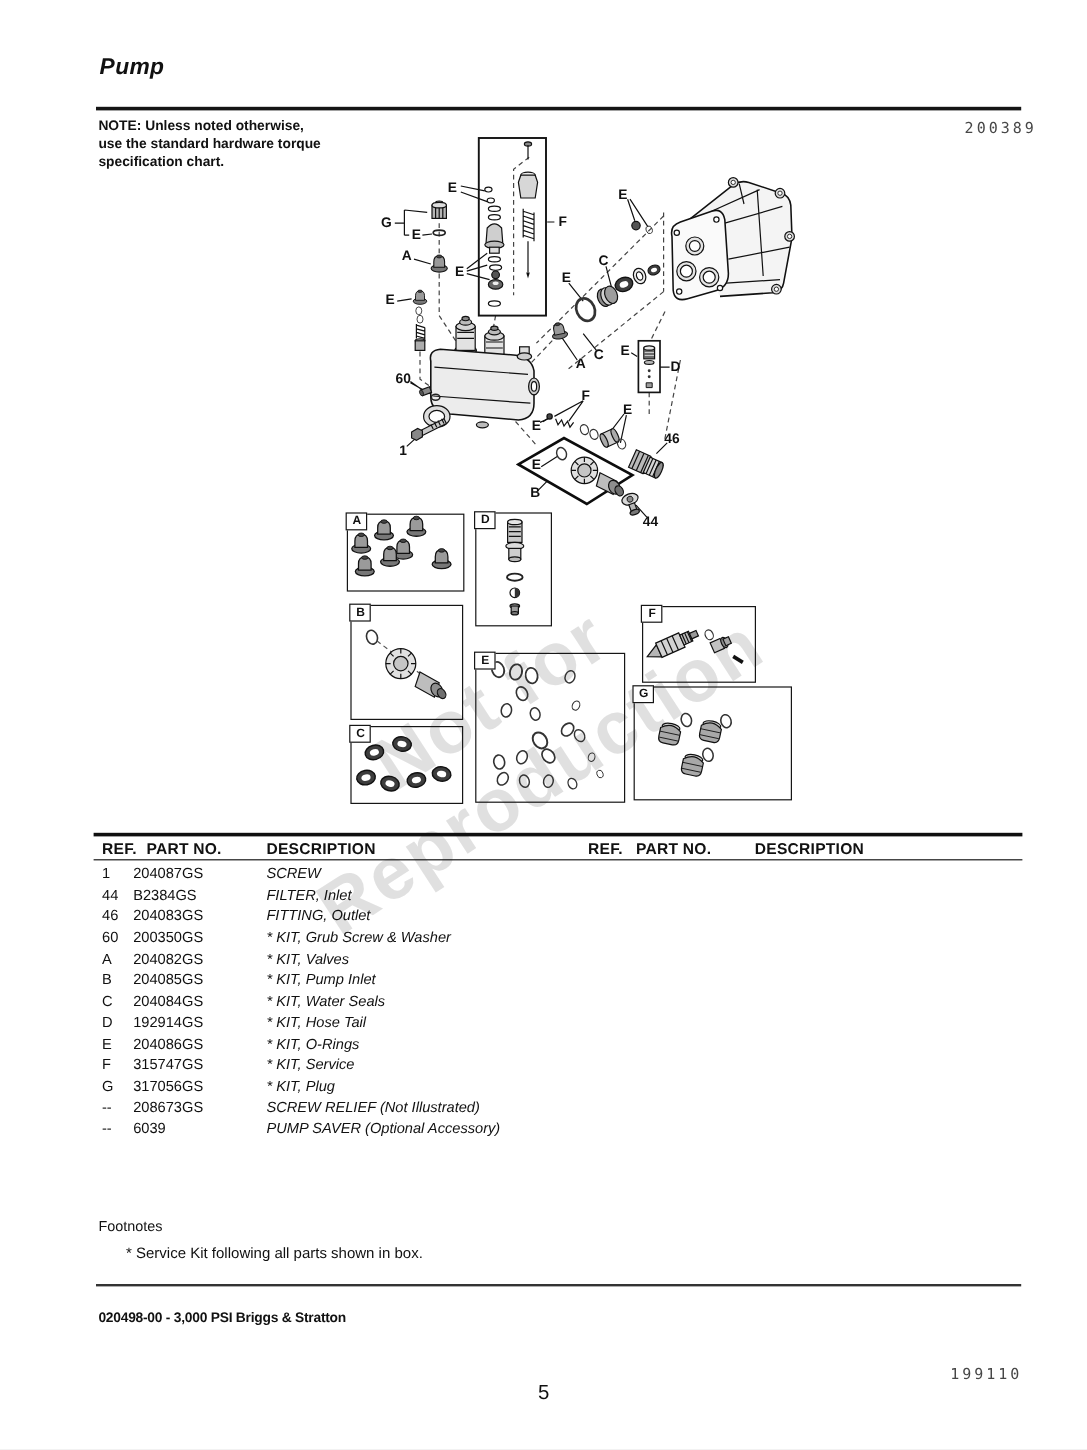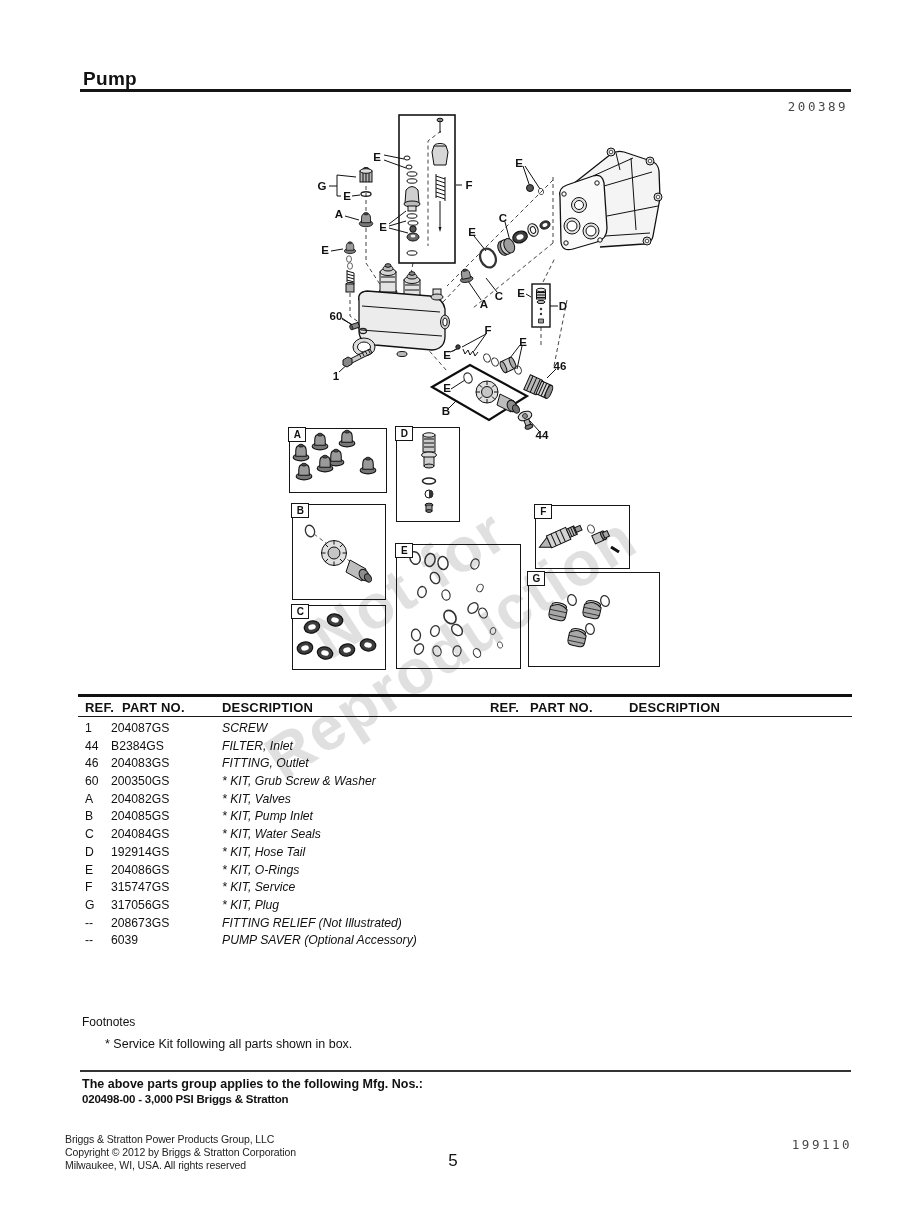--- a/index.html
+++ b/index.html
@@ -1,24 +1,24 @@
 <!DOCTYPE html>
 <html><head>
 <meta charset="utf-8">
 <style>
   html,body{margin:0;padding:0;background:#e9e9e9;}
   .page{position:relative;width:906px;height:1208px;background:#ffffff;overflow:hidden;
         font-family:"Liberation Sans", sans-serif;color:#111;}
   .abs{position:absolute;}
   
-  .title{left:83px;top:68px;font-size:19px;font-weight:bold;letter-spacing:.3px;}
+  .title{left:83px;top:46px;font-size:19px;font-weight:bold;font-style:italic;letter-spacing:.3px;}
   .title-rule{left:80px;top:89px;width:771px;height:3px;background:#151515;}
   .note{left:82px;top:98px;width:215px;font-size:11.5px;font-weight:bold;line-height:15px;}
   .docnum{font-family:"DejaVu Sans Mono", monospace;color:#474747;letter-spacing:2.5px;font-size:12.5px;}
-  .docnum-top{right:58px;top:99px;text-align:right;}
+  .docnum-top{right:42px;top:99px;text-align:right;}
   .docnum-bottom{right:54px;top:1137px;}
   
   .watermark{left:100px;top:540px;width:660px;text-align:center;transform:rotate(-33deg);
              font-size:62px;font-weight:bold;color:#c8c8c8;opacity:.55;line-height:1.22;
              letter-spacing:2px;z-index:1;pointer-events:none;}
   .layer{z-index:2;}
   svg.diagram{left:0;top:0;z-index:2;}
   
   .kit-box{position:absolute;border:1.6px solid #161616;z-index:3;}
   .kit-tag{position:absolute;left:-1.6px;top:-1.6px;width:16px;height:13px;border:1.6px solid #161616;
@@ -53,20 +53,25 @@
 
 <div class="page">
 
   <div class="abs watermark">
     <div>Not for</div>
     <div>Reproduction</div>
   </div>
 
   <div class="abs layer title">Pump</div>
   <div class="abs layer title-rule"></div>
+  <div class="abs layer note">
+    <div>NOTE: Unless noted otherwise,</div>
+    <div>use the standard hardware torque</div>
+    <div>specification chart.</div>
+  </div>
   <div class="abs layer docnum docnum-top">200389</div>
 
   <svg class="abs diagram" width="906" height="1208" viewBox="0 0 906 1208">
     <defs>
       <g id="oring">
           <ellipse rx="5" ry="6.5" fill="none" stroke="#333" stroke-width="1.5"></ellipse>
         </g>
       <g id="doring">
           <ellipse rx="6.5" ry="5" fill="#3d3d3d" stroke="#111"></ellipse>
           <ellipse rx="3.2" ry="2.2" fill="#fff"></ellipse>
@@ -472,38 +477,32 @@
           <span class="c-desc">* KIT, Service</span>
         </div>
         <div class="t-row">
           <span class="c-ref">G</span>
           <span class="c-part">317056GS</span>
           <span class="c-desc">* KIT, Plug</span>
         </div>
         <div class="t-row">
           <span class="c-ref">--</span>
           <span class="c-part">208673GS</span>
-          <span class="c-desc">FITTING RELIEF (Not Illustrated)</span>
+          <span class="c-desc">SCREW RELIEF (Not Illustrated)</span>
         </div>
         <div class="t-row">
           <span class="c-ref">--</span>
           <span class="c-part">6039</span>
           <span class="c-desc">PUMP SAVER (Optional Accessory)</span>
         </div>
       </div>
   </div>
 
   <div class="abs layer footnotes-h">Footnotes</div>
   <div class="abs layer footnotes-item">* Service Kit following all parts shown in box.</div>
 
   <div class="abs layer mfg-rule"></div>
-  <div class="abs layer mfg-h">The above parts group applies to the following Mfg. Nos.:</div>
   <div class="abs layer mfg-item">020498-00 - 3,000 PSI Briggs &amp; Stratton</div>
 
-  <div class="abs layer footer">
-    <div>Briggs &amp; Stratton Power Products Group, LLC</div>
-    <div>Copyright ©  2012 by Briggs &amp; Stratton Corporation</div>
-    <div>Milwaukee, WI, USA. All rights reserved</div>
-  </div>
   <div class="abs layer pagenum">5</div>
   <div class="abs layer docnum docnum-bottom">199110</div>
 
 </div>
 
 </body></html>

